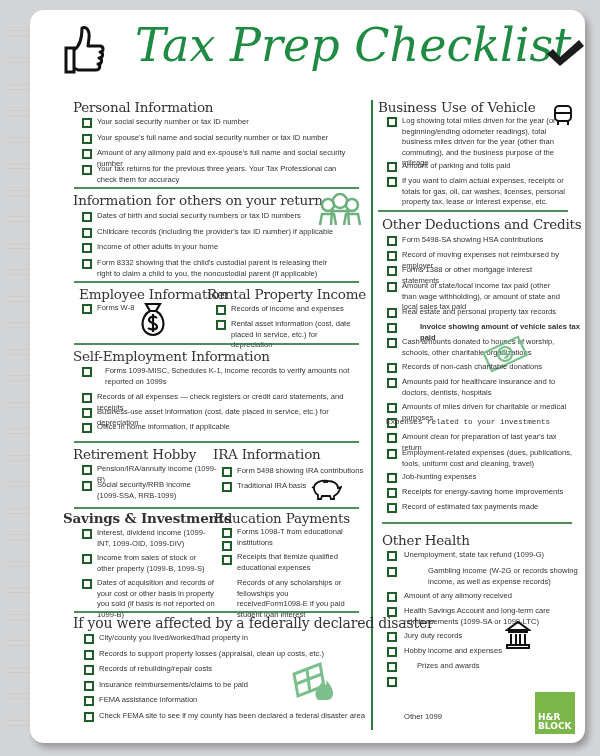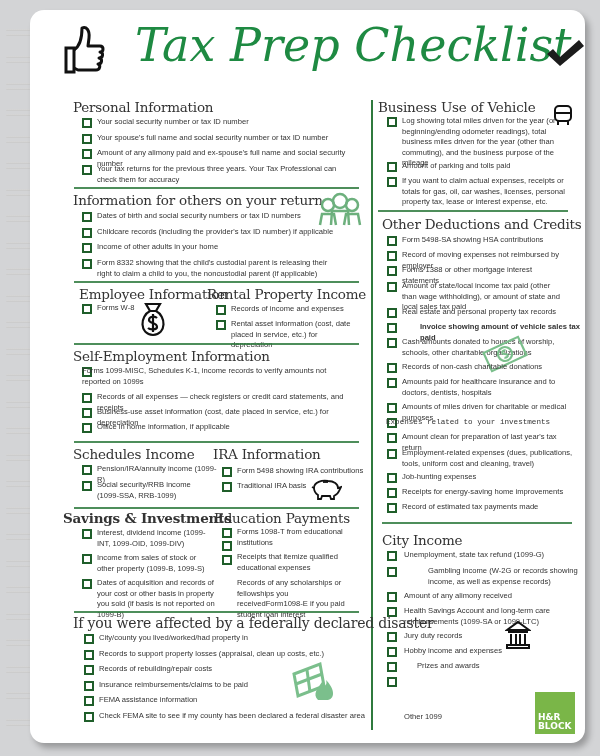--- a/index.html
+++ b/index.html
@@ -273,30 +273,30 @@
 </svg>
 <div class="section-title" style="left:207px; top:286px;">Rental Property Income</div>
 <div class="cb" style="left:216px; top:305px;"></div>
 <div class="item" style="left:231px; top:304px; width:130px;">Records of income and expenses</div>
 <div class="cb" style="left:216px; top:320px;"></div>
 <div class="item" style="left:231px; top:319px; width:122px;">Rental asset information (cost, date placed in service, etc.) for depreciation</div>
 <div class="rule" style="left:74px; top:343px; width:285px;"></div>
 
 <div class="section-title" style="left:73px; top:348px;">Self-Employment Information</div>
 <div class="cb" style="left:82px; top:367px;"></div>
-<div class="item" style="left:82px; top:366px; width:245px;">Forms 1099-MISC, Schedules K-1, income records to verify amounts not reported on 1099s</div>
+<div class="item" style="left:105px; top:366px; width:245px;">Forms 1099-MISC, Schedules K-1, income records to verify amounts not reported on 1099s</div>
 <div class="cb" style="left:82px; top:393px;"></div>
 <div class="item" style="left:97px; top:392px; width:270px;">Records of all expenses — check registers or credit card statements, and receipts</div>
 <div class="cb" style="left:82px; top:408px;"></div>
 <div class="item" style="left:97px; top:407px; width:270px;">Business-use asset information (cost, date placed in service, etc.) for depreciation</div>
 <div class="cb" style="left:82px; top:423px;"></div>
 <div class="item" style="left:97px; top:422px; width:260px;">Office in home information, if applicable</div>
 <div class="rule" style="left:74px; top:441px; width:285px;"></div>
 
-<div class="section-title" style="left:73px; top:446px;">Schedules Income</div>
+<div class="section-title" style="left:73px; top:446px;">Retirement Hobby</div>
 <div class="cb" style="left:82px; top:465px;"></div>
 <div class="item" style="left:97px; top:464px; width:120px;">Pension/IRA/annuity income (1099-R)</div>
 <div class="cb" style="left:82px; top:481px;"></div>
 <div class="item" style="left:97px; top:480px; width:100px;">Social security/RRB income (1099-SSA, RRB-1099)</div>
 <div class="section-title" style="left:213px; top:446px;">IRA Information</div>
 <div class="cb" style="left:222px; top:467px;"></div>
 <div class="item" style="left:237px; top:466px; width:130px;">Form 5498 showing IRA contributions</div>
 <div class="cb" style="left:222px; top:482px;"></div>
 <div class="item" style="left:237px; top:481px; width:80px;">Traditional IRA basis</div>
 <svg class="icon" style="left:310px; top:478px; width:32px; height:22px;" viewBox="0 0 32 22">
@@ -398,21 +398,21 @@
 <div class="cb" style="left:387px; top:449px;"></div>
 <div class="item" style="left:402px; top:448px; width:172px;">Employment-related expenses (dues, publications, tools, uniform cost and cleaning, travel)</div>
 <div class="cb" style="left:387px; top:473px;"></div>
 <div class="item" style="left:402px; top:472px; width:165px;">Job-hunting expenses</div>
 <div class="cb" style="left:387px; top:488px;"></div>
 <div class="item" style="left:402px; top:487px; width:172px;">Receipts for energy-saving home improvements</div>
 <div class="cb" style="left:387px; top:503px;"></div>
 <div class="item" style="left:402px; top:502px; width:165px;">Record of estimated tax payments made</div>
 <div class="rule" style="left:382px; top:522px; width:190px;"></div>
 
-<div class="section-title" style="left:382px; top:532px;">City Income</div>
+<div class="section-title" style="left:382px; top:532px;">Other Health</div>
 <div class="cb" style="left:387px; top:551px;"></div>
 <div class="item" style="left:404px; top:550px; width:165px;">Unemployment, state tax refund (1099-G)</div>
 <div class="cb" style="left:387px; top:567px;"></div>
 <div class="item" style="left:404px; top:566px; width:165px;margin-left:24px;">Gambling income (W-2G or records showing income, as well as expense records)</div>
 <div class="cb" style="left:387px; top:592px;"></div>
 <div class="item" style="left:404px; top:591px; width:165px;">Amount of any alimony received</div>
 <div class="cb" style="left:387px; top:607px;"></div>
 <div class="item" style="left:404px; top:606px; width:165px;">Health Savings Account and long-term care reimbursements (1099-SA or 1099-LTC)</div>
 <div class="cb" style="left:387px; top:632px;"></div>
 <div class="item" style="left:404px; top:631px; width:100px;">Jury duty records</div>

